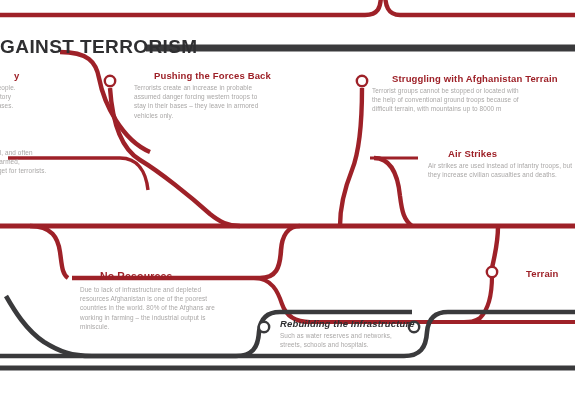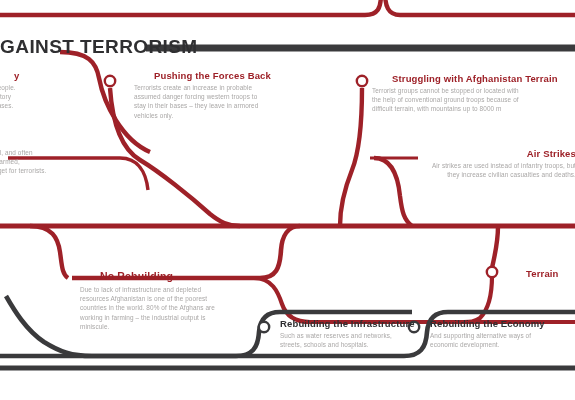--- a/index.html
+++ b/index.html
@@ -35,21 +35,21 @@
   .node p{
     margin:0;
     font-family:"Liberation Sans Narrow","Liberation Sans",sans-serif;
     font-size:6.4px;
     line-height:9.2px;
     font-weight:400;
     color:#a9a7a6;
     letter-spacing:.1px;
   }
   .red h3{color:#9d2027;margin-left:20px;}
-  .dark h3{color:#2f2f31;}
+  .dark h3{color:#2f2f31;font-style:italic;}
   .dark p{color:#a9a7a6;}
 
   .clip-left{overflow:hidden;}
   .w130{width:132px;}
   .w150{width:152px;}
   .w120{width:122px;}
   .w145{width:148px;}
 
   .only-title h3{margin-bottom:0;}
 </style>
@@ -121,43 +121,39 @@
   <div class="node red w130" style="left:134px;top:70px;">
     <h3>Pushing the Forces Back</h3>
     <p>Terrorists create an increase in probable assumed danger forcing western troops to stay in their bases – they leave in armored vehicles only.</p>
   </div>
 
   <div class="node red w150" style="left:372px;top:73px;">
     <h3>Struggling with Afghanistan Terrain</h3>
     <p>Terrorist groups cannot be stopped or located with the help of conventional ground troops because of difficult terrain, with mountains up to 8000 m</p>
   </div>
 
-  <div class="node red w145" style="left:428px;top:148px;text-align:right;">
+  <div class="node red w145" style="left:428px;top:148px;">
     <h3>Air Strikes</h3>
     <p>Air strikes are used instead of infantry troops, but they increase civilian casualties and deaths.</p>
   </div>
 
   <div class="node red clip-left" style="left:-8px;top:146px;width:62px;">
     <h3 style="visibility:hidden;height:0;">l</h3>
     <p style="white-space:pre-line">trol, and often unarmed,
 arget for terrorists.</p>
   </div>
 
   <div class="node red w145" style="left:80px;top:270px;">
-    <h3 style="font-size:10.5px;">No Rebuilding</h3>
+    <h3 style="font-size:10.5px;">No Resources</h3>
     <p style="margin-top:3px;">Due to lack of infrastructure and depleted resources Afghanistan is one of the poorest countries in the world. 80% of the Afghans are working in farming – the industrial output is miniscule.</p>
   </div>
 
   <div class="node red only-title" style="left:506px;top:268px;">
     <h3>Terrain</h3>
   </div>
 
   <div class="node dark w120" style="left:280px;top:318px;">
     <h3>Rebuilding the Infrastructure</h3>
     <p>Such as water reserves and networks, streets, schools and hospitals.</p>
   </div>
 
-  <div class="node dark w120" style="left:430px;top:318px;">
-    <h3>Rebuilding the Economy</h3>
-    <p>And supporting alternative ways of economic development.</p>
-  </div>
 
 </div>
 
 </body></html>

